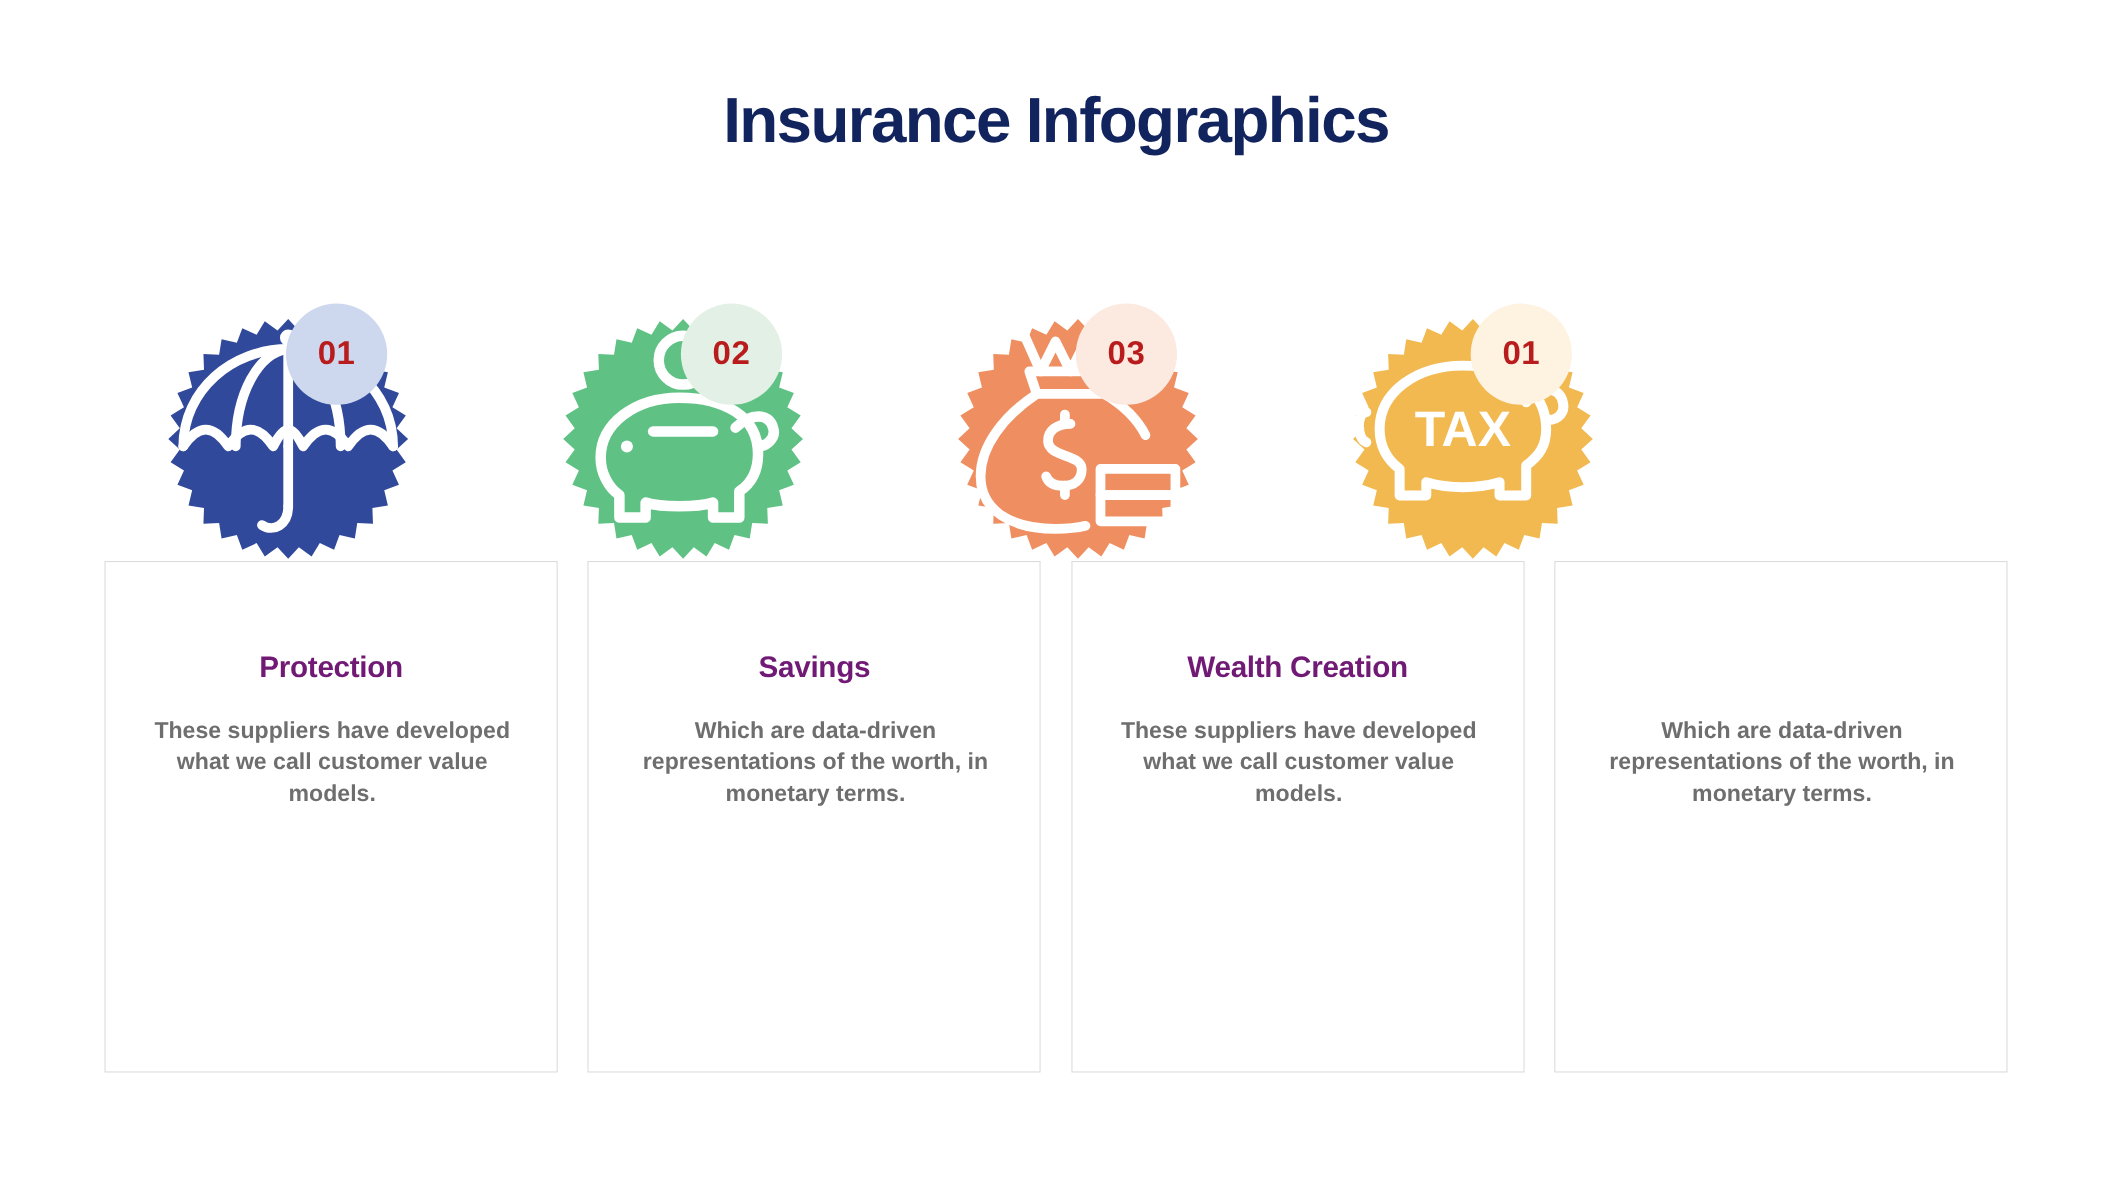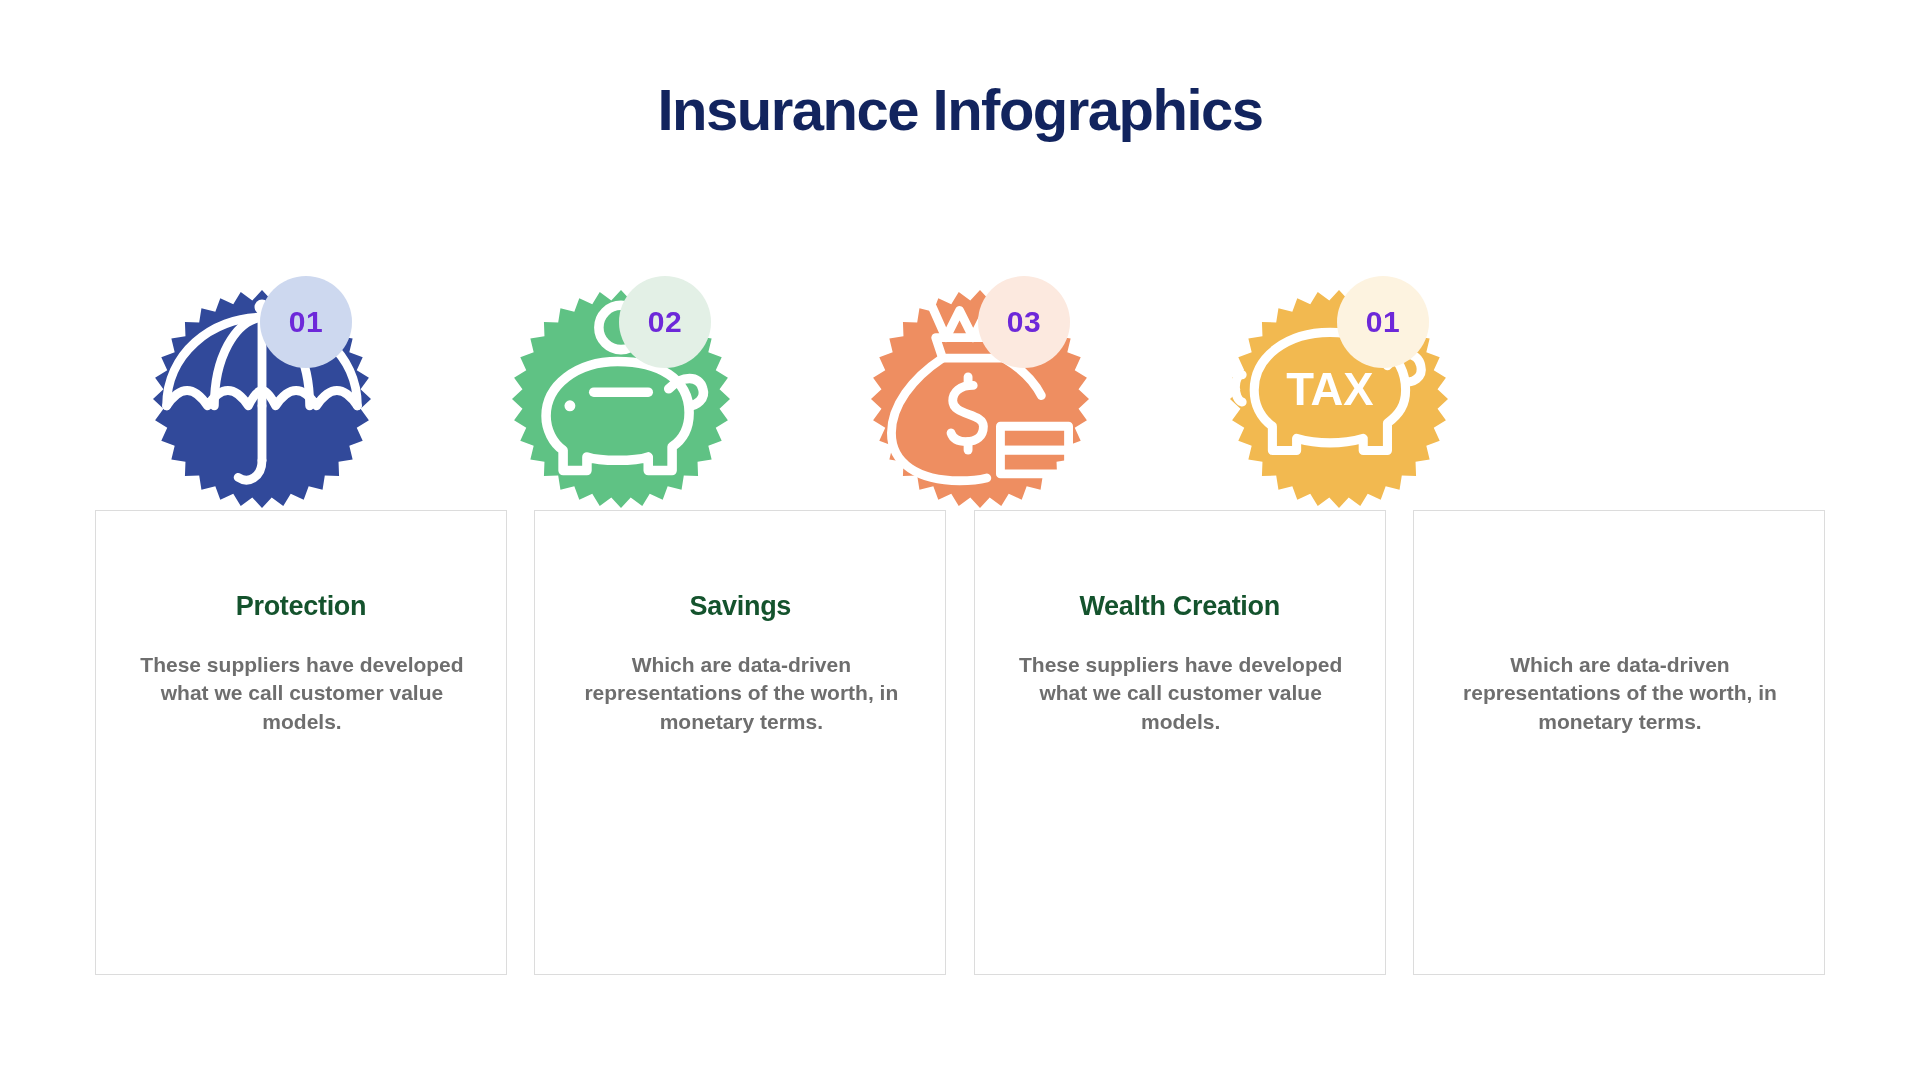--- a/index.html
+++ b/index.html
@@ -55,21 +55,21 @@
 
   .card-title {
     position:absolute;
     top:80px;
     left:0;
     width:100%;
     text-align:center;
     font-size:27px;
     font-weight:700;
     letter-spacing:-0.3px;
-    color:#14532d;
+    color:#701a75;
     white-space:nowrap;
   }
 
   .card-body {
     position:absolute;
     top:140px;
     left:28px;
     width:356px;
     text-align:center;
     font-size:21px;
@@ -103,21 +103,21 @@
     position:absolute;
     top:276px;
     width:92px;
     height:92px;
     border-radius:50%;
     display:flex;
     align-items:center;
     justify-content:center;
     font-size:30px;
     font-weight:700;
-    color:#6d28d9;
+    color:#b91c1c;
     letter-spacing:0.5px;
     z-index:9;
   }
 
   
   .m1 { left:153px; }   .b1 { left:260px; }
   .m2 { left:512px; }   .b2 { left:619px; }
   .m3 { left:871px; }   .b3 { left:978px; }
   .m4 { left:1230px; }  .b4 { left:1337px; }
 </style>

